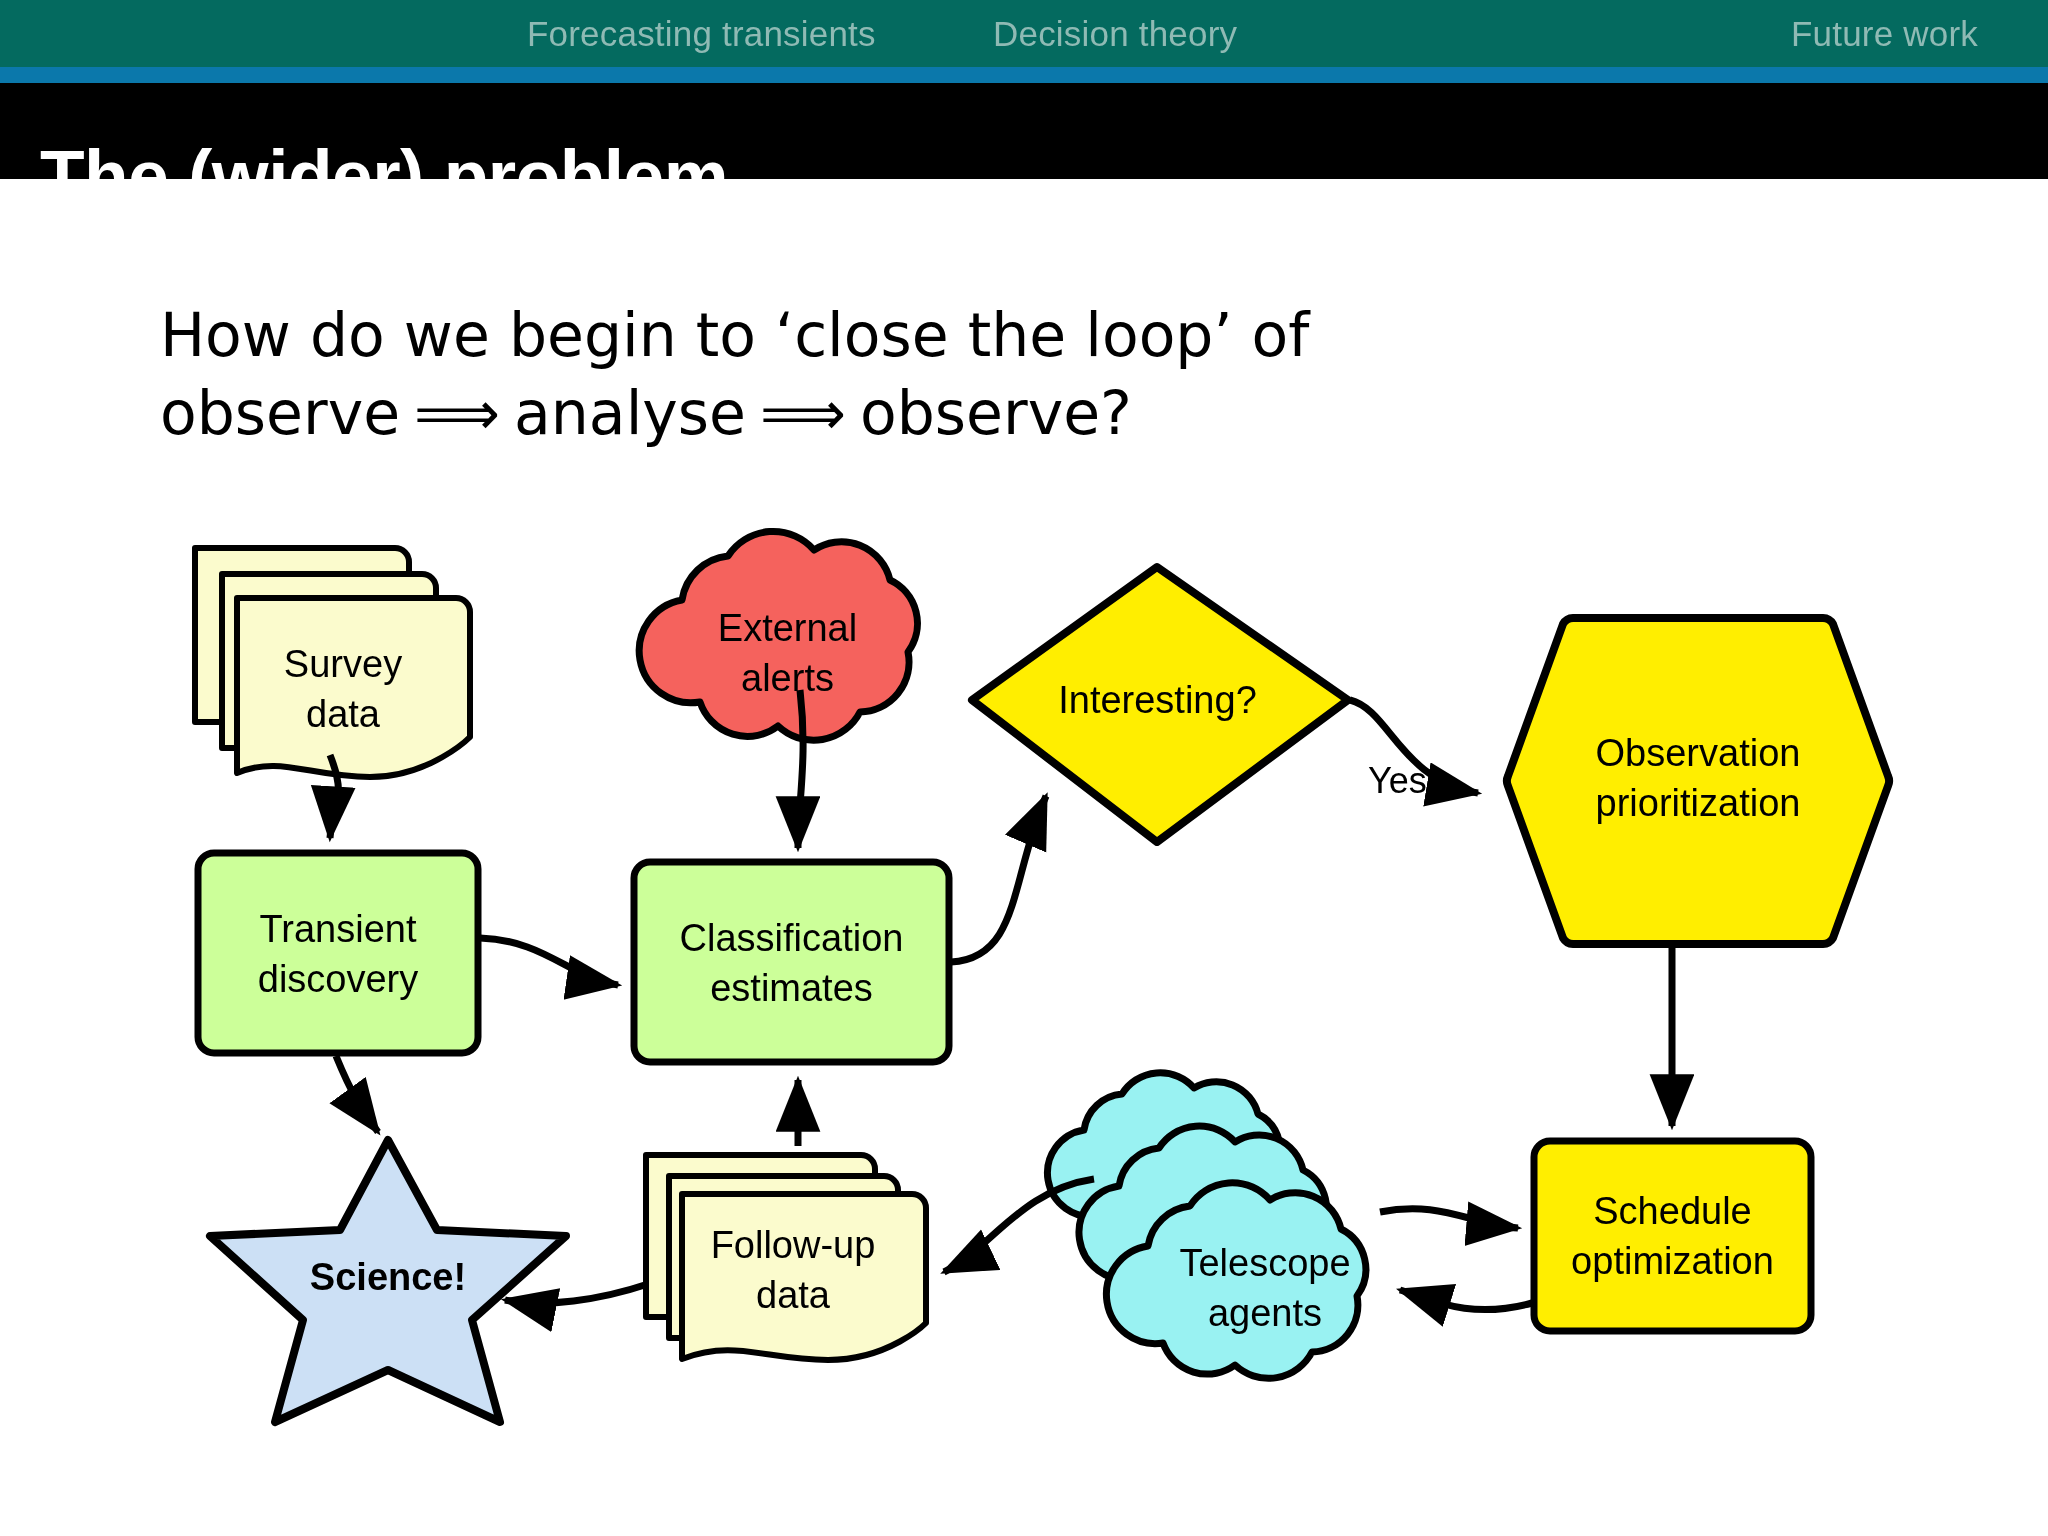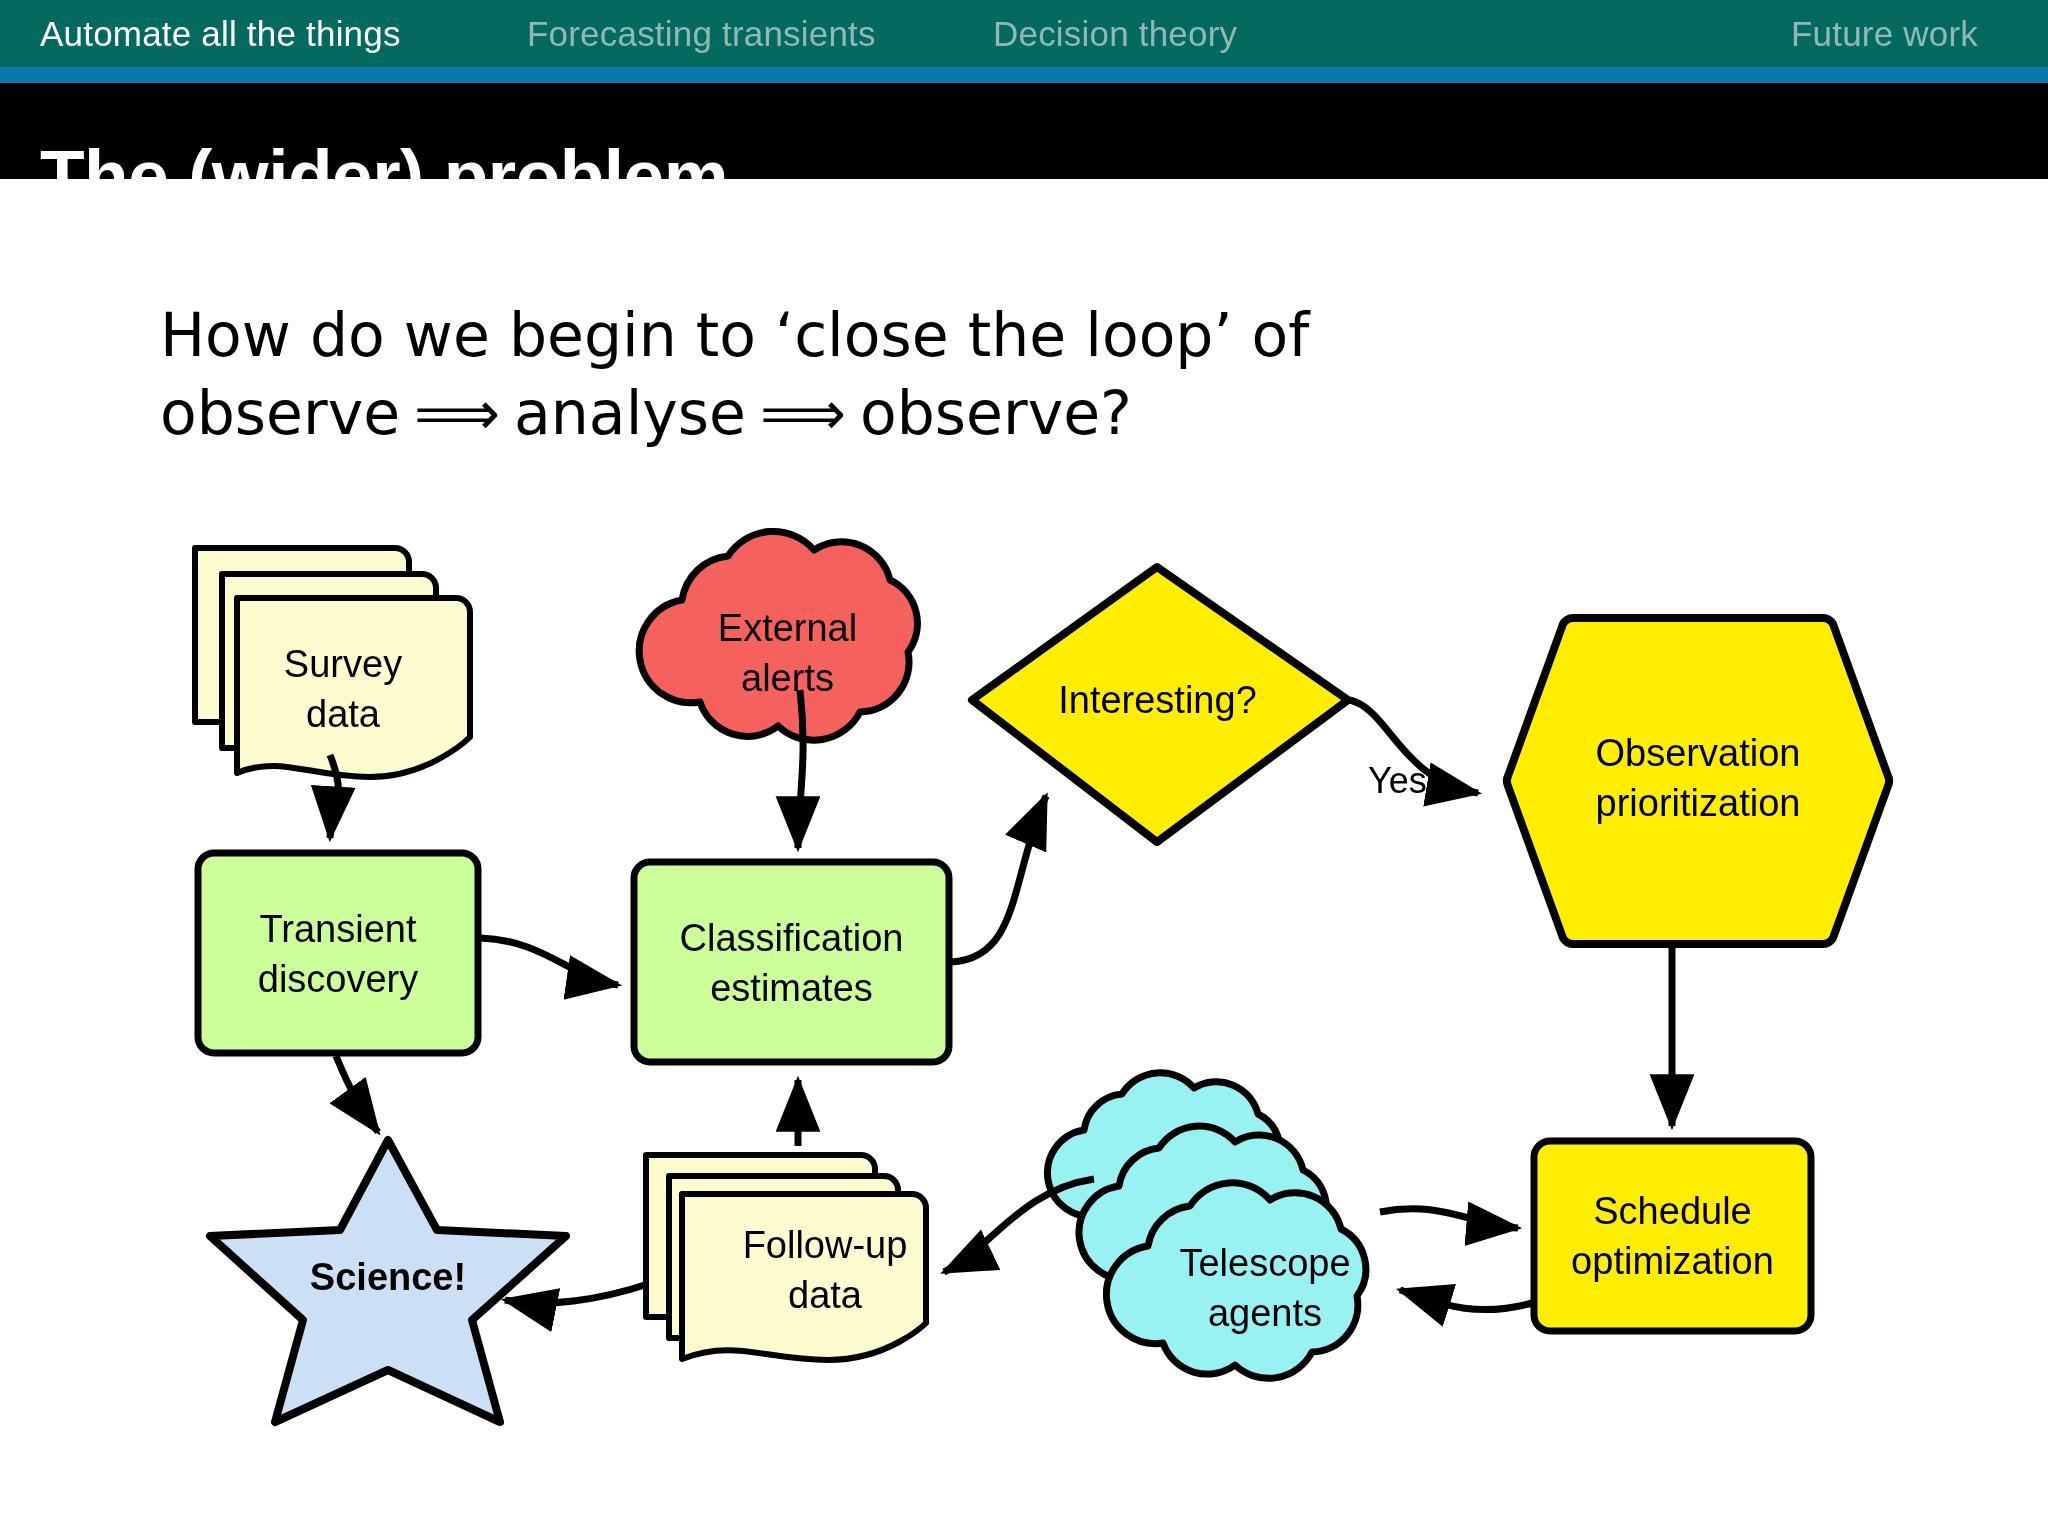--- a/index.html
+++ b/index.html
@@ -75,23 +75,20 @@
     color: #000000; font-size: 36px;
     font-family: "Liberation Sans", sans-serif;
   }
 </style>
 </head>
 <body>
 
 <div id="slide">
 
   <div id="navbar">
-    <div class="nav-item active" id="nav-0">
-      <span>Automate all the things</span>
-    </div>
     <div class="nav-item inactive" id="nav-1">
       <span>Forecasting transients</span>
     </div>
     <div class="nav-item inactive" id="nav-2">
       <span>Decision theory</span>
     </div>
     <div class="nav-item inactive" id="nav-3">
       <span>Future work</span>
     </div>
   </div>
@@ -242,21 +239,21 @@
 
     <div class="node-label" style="left:634px; top:905px; width:315px; height:115px;align-items:center;">
       <span>Classification</span>
       <span>estimates</span>
     </div>
 
     <div class="node-label bold" style="left:265px; top:1250px; width:246px; height:54px;">
       <span>Science!</span>
     </div>
 
-    <div class="node-label" style="left:716px; top:1212px; width:218px; height:115px;">
+    <div class="node-label" style="left:684px; top:1212px; width:218px; height:115px;">
       <span>Follow-up</span>
       <span>data</span>
     </div>
 
     <div class="node-label" style="left:1150px; top:1230px; width:230px; height:115px;">
       <span>Telescope</span>
       <span>agents</span>
     </div>
 
     <div class="node-label" style="left:1534px; top:1178px; width:277px; height:115px;">

